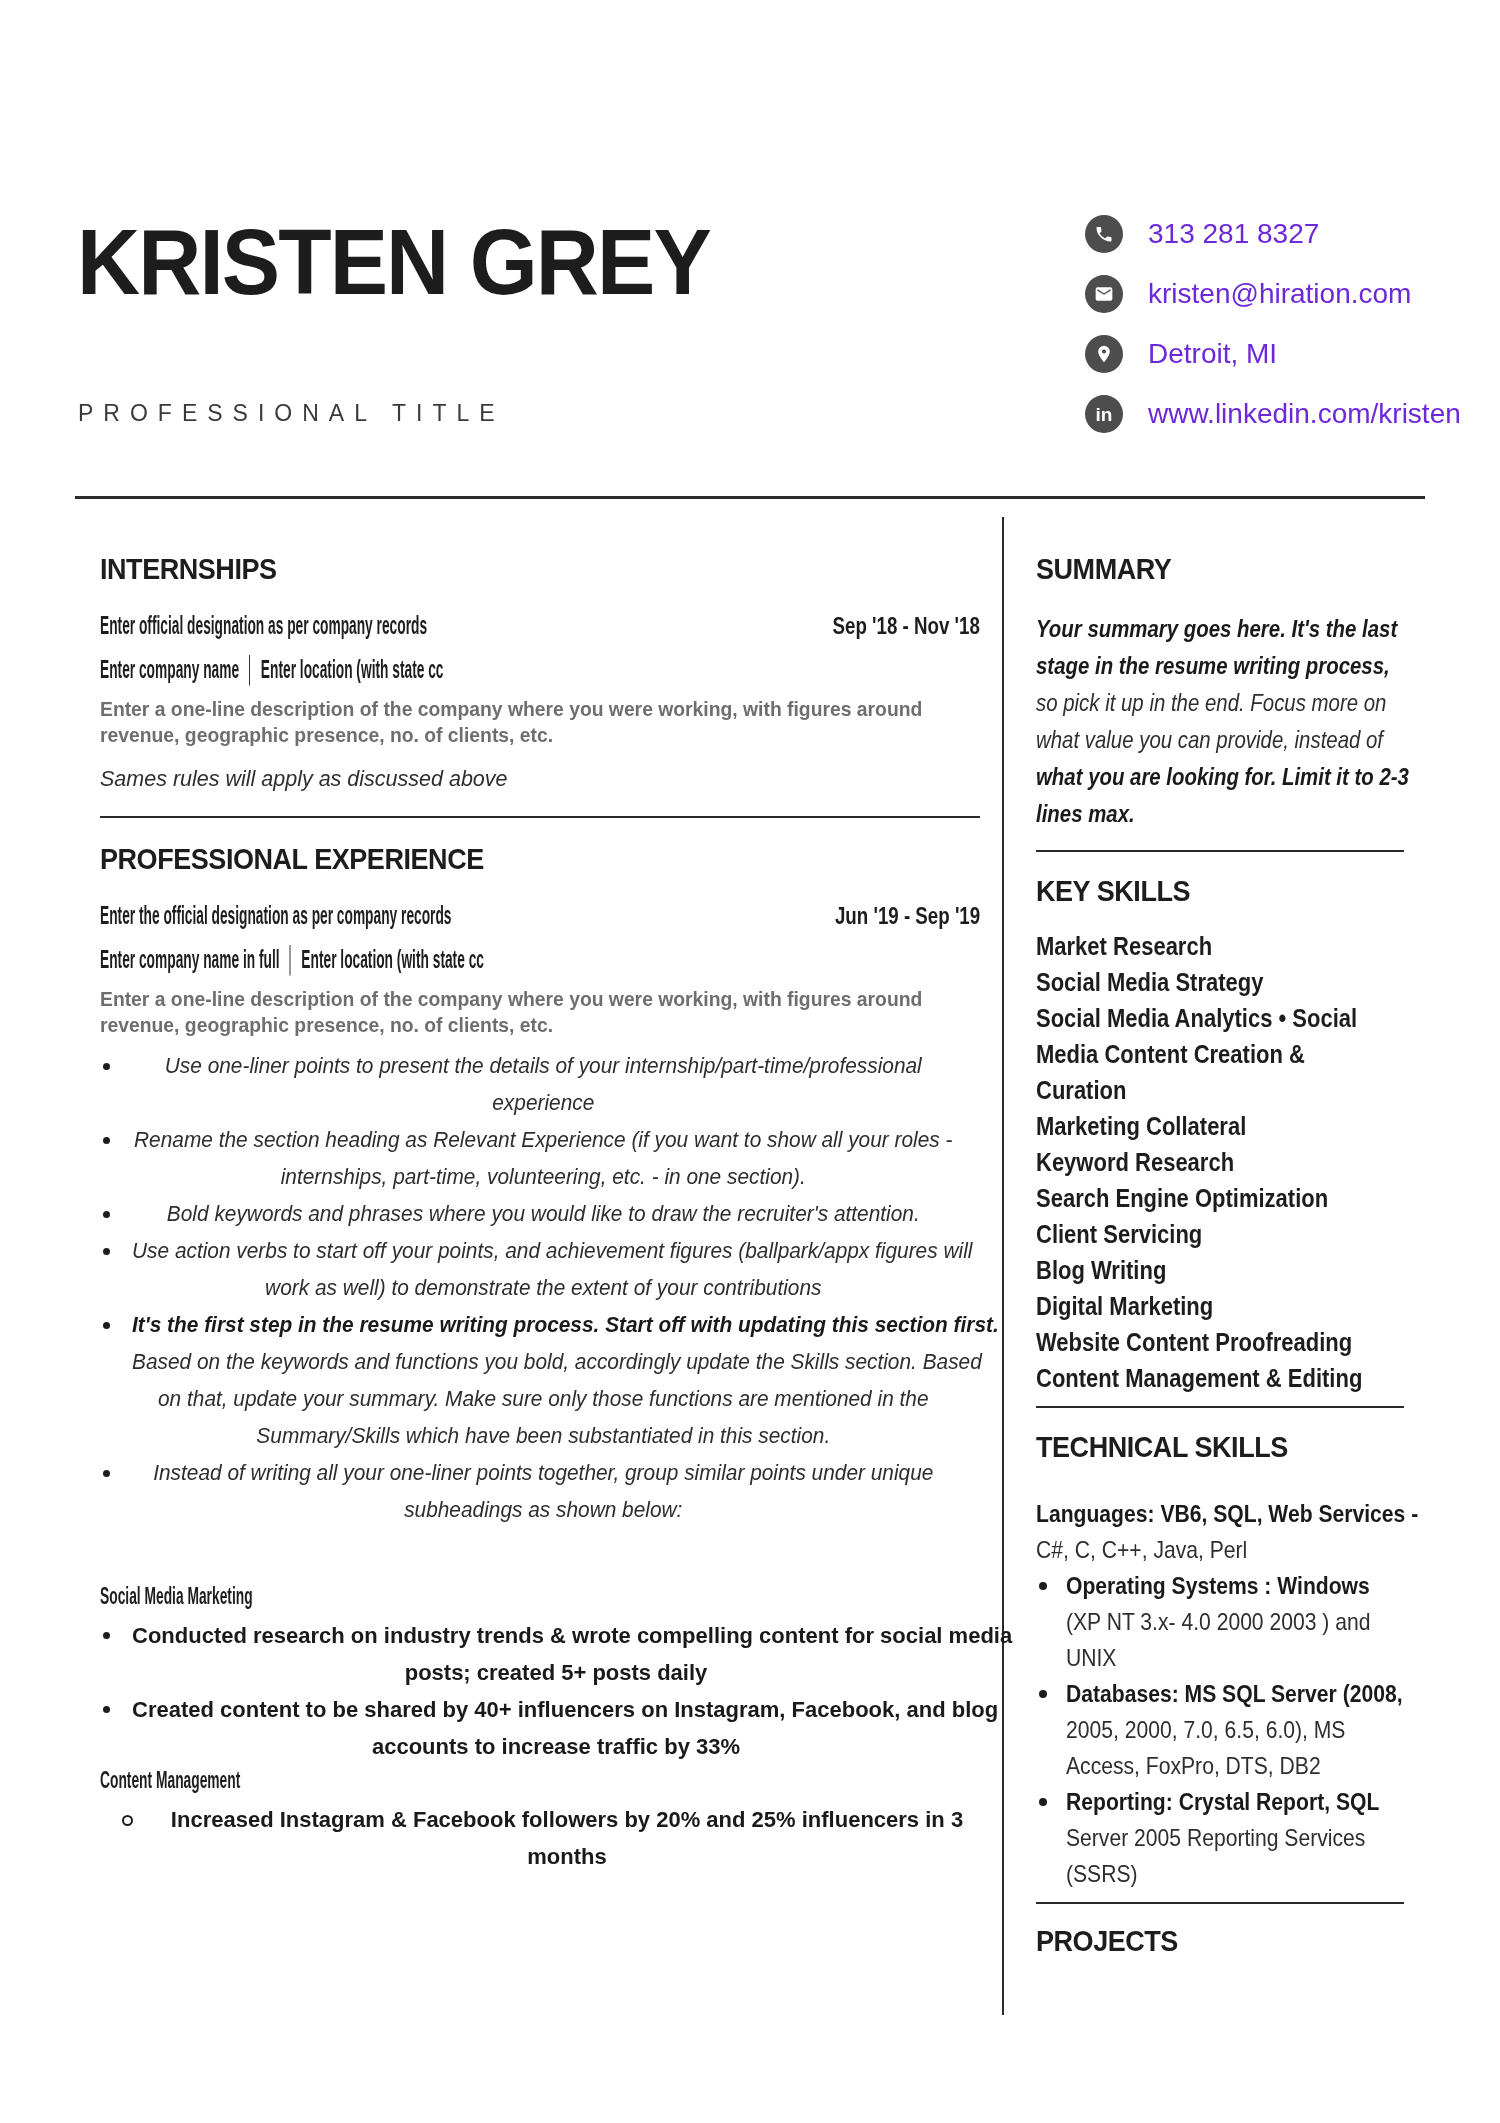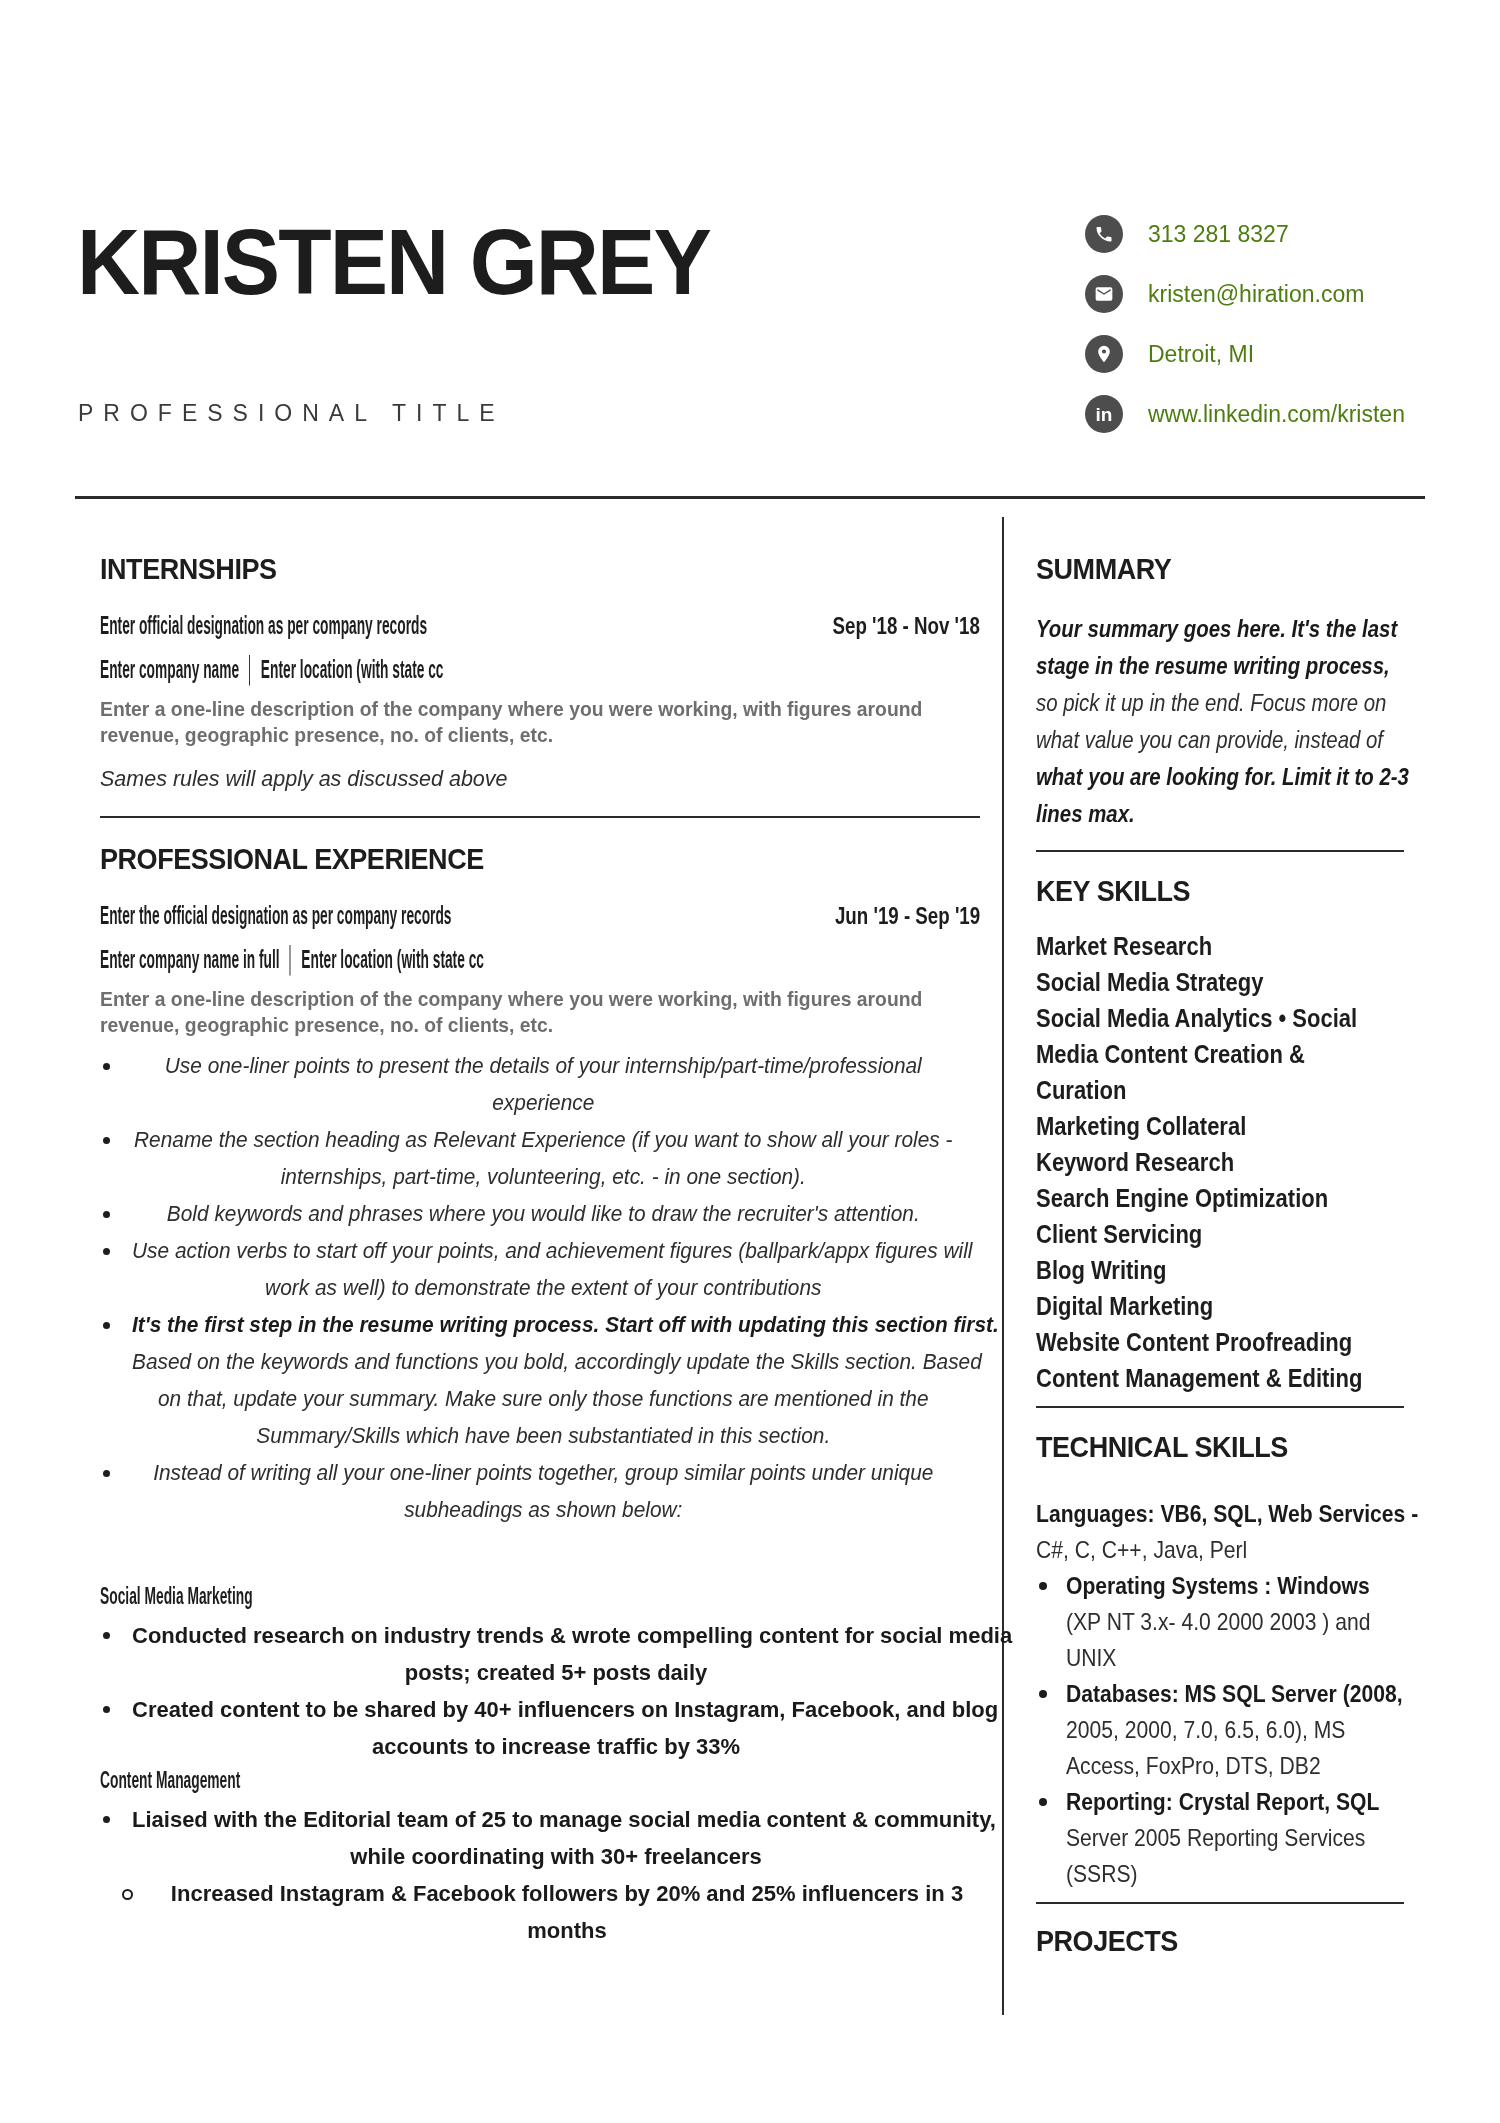--- a/index.html
+++ b/index.html
@@ -9,21 +9,21 @@
   
   .name{position:absolute;left:77px;top:216px;font-size:92px;font-weight:bold;color:#1d1d1d;
         letter-spacing:-2px;line-height:1;white-space:nowrap;transform:scaleX(.95);transform-origin:0 50%;}
   .ptitle{position:absolute;left:78px;top:400px;font-size:23px;letter-spacing:10px;color:#3a3a3a;white-space:nowrap;}
   .contacts{position:absolute;left:1085px;top:214px;width:400px;}
   .contact-row{display:flex;align-items:center;height:40px;margin-bottom:20px;gap:25px;}
   .cicon{width:38px;height:38px;border-radius:50%;background:#4d4d4d;display:flex;
          align-items:center;justify-content:center;flex:none;}
   .cicon svg{width:20px;height:20px;display:block;}
   .cicon .in-txt{color:#ffffff;font-weight:bold;font-size:19px;line-height:1;}
-  .ctext{font-size:23px;color:#4d7c0f;white-space:nowrap;}
+  .ctext{font-size:28px;color:#6d28d9;white-space:nowrap;}
   .hrule{position:absolute;left:75px;top:496px;width:1350px;height:3px;background:#2b2b2b;}
   .vdivider{position:absolute;left:1002px;top:517px;width:2px;height:1498px;background:#2b2b2b;}
 
   
   .left-col{position:absolute;left:100px;top:552px;width:880px;}
   .right-col{position:absolute;left:1036px;top:552px;width:375px;}
 
   h2.sec{font-size:30px;line-height:34px;font-weight:bold;color:#1d1d1d;margin:0 0 24px 0;
          letter-spacing:-.5px;white-space:nowrap;transform:scaleX(.9);transform-origin:0 50%;}
   .secrule{height:2px;background:#2b2b2b;}
@@ -214,29 +214,20 @@
         </li>
         <li>
           <div>
             <div class="tl"><b>Created content to be shared by </b><b>40+ influencers</b><b> on Instagram, Facebook, and blog</b></div>
             <div class="tl"><b>accounts to increase </b><b>traffic by 33%</b></div>
           </div>
         </li>
       </ul>
 
     <div class="subhead">Content Management</div>
-    <ul class="blist jbullets">
-
-    <li>
-          <div>
-            <div class="tl"><b>Liaised with the Editorial </b><b>team of 25</b><b> to manage social media content &amp; community,</b></div>
-            <div class="tl"><b>while coordinating with </b><b>30+ freelancers</b></div>
-          </div>
-        </li>
-      </ul>
     <ul class="blist jbullets sublist">
 
     <li>
           <div>
             <div class="tl"><b>Increased Instagram &amp; Facebook </b><b>followers by 20% and 25%</b><b> influencers in </b><b>3</b></div>
             <div class="tl"><b>months</b></div>
           </div>
         </li>
       </ul>
 

